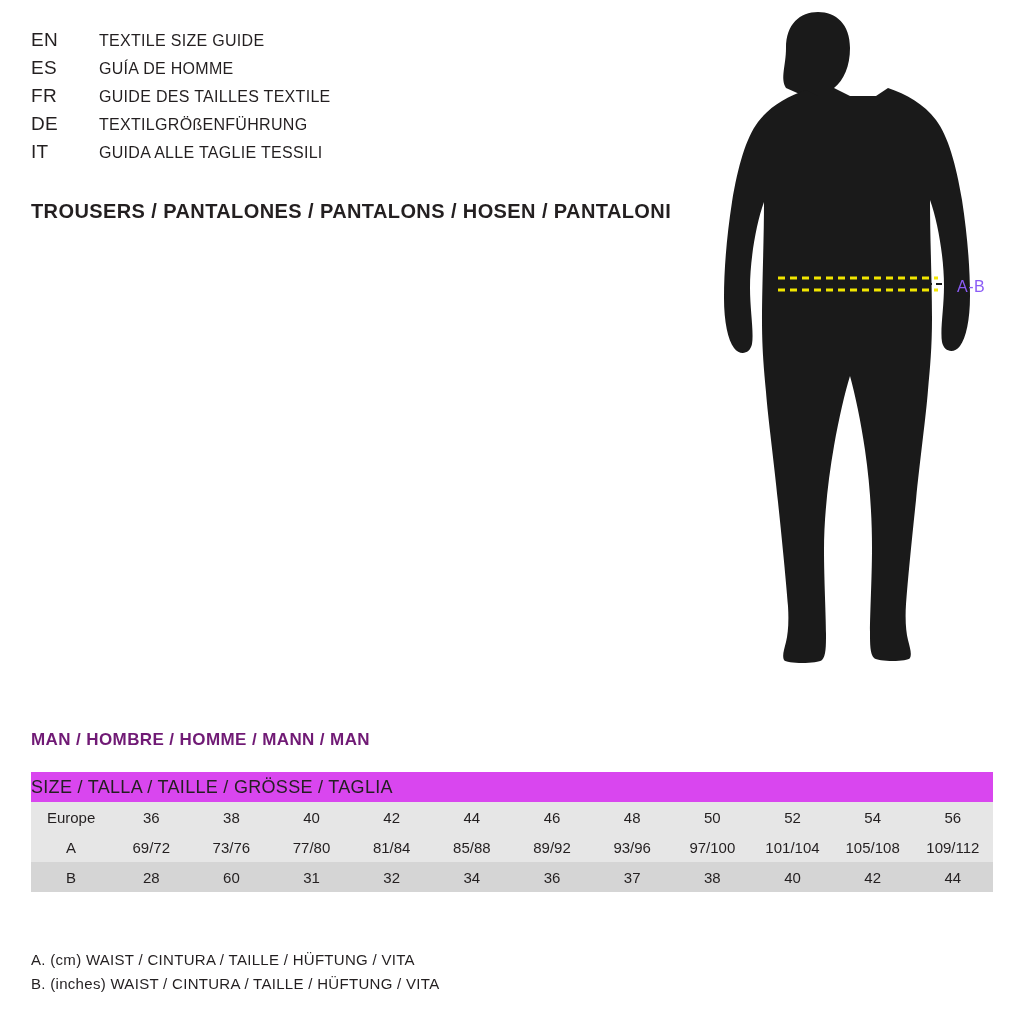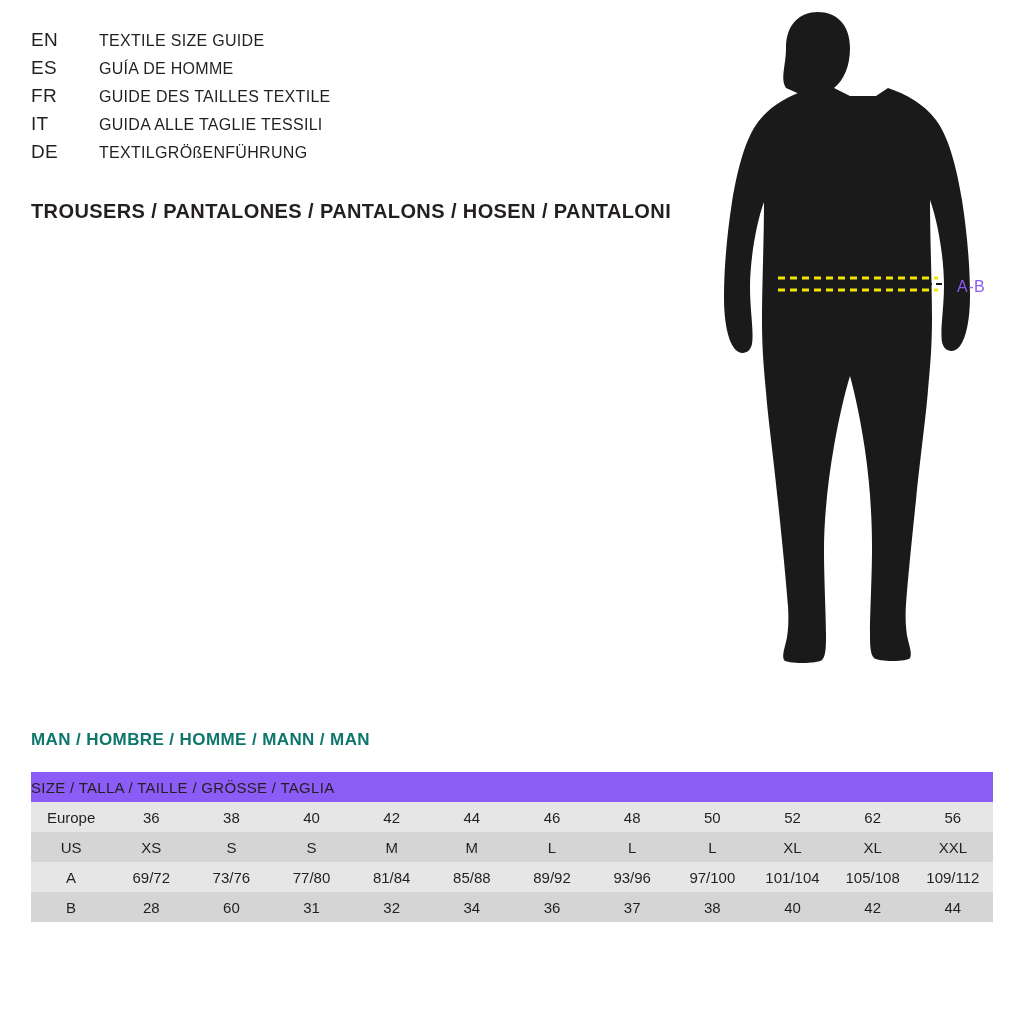--- a/index.html
+++ b/index.html
@@ -80,21 +80,21 @@
   }
 
   
   .section-title {
     position: absolute;
     left: 31px;
     top: 730px;
     font-size: 17px;
     font-weight: bold;
     letter-spacing: 0.4px;
-    color: #0f766e;
+    color: #701a75;
   }
 
   .table-wrap {
     position: absolute;
     left: 31px;
     top: 772px;
     width: 962px;
   }
   table.size-table {
     border-collapse: collapse;
@@ -102,22 +102,22 @@
     table-layout: fixed;
     font-size: 15px;
     color: #231f20;
   }
   table.size-table td {
     padding: 3px 0 3px 0;
     height: 24px;
     vertical-align: middle;
   }
   .row-head td {
-    background: #8b5cf6;
-    font-size: 15px;
+    background: #d946ef;
+    font-size: 18px;
     letter-spacing: 0.3px;
     padding-left: 7px;
   }
   .row-light td { background: #e6e6e6; }
   .row-dark td  { background: #d5d5d5; }
 
   td.label-cell {
     padding-left: 7px;
     text-align: center;
     width: 150px;
@@ -148,26 +148,26 @@
     </div>
     <div class="lang-row">
       <span class="lang-code">ES</span>
       <span class="lang-text">GUÍA DE HOMME</span>
     </div>
     <div class="lang-row">
       <span class="lang-code">FR</span>
       <span class="lang-text">GUIDE DES TAILLES TEXTILE</span>
     </div>
     <div class="lang-row">
+      <span class="lang-code">DE</span>
+      <span class="lang-text">TEXTILGRÖßENFÜHRUNG</span>
+    </div>
+    <div class="lang-row">
       <span class="lang-code">IT</span>
       <span class="lang-text">GUIDA ALLE TAGLIE TESSILI</span>
-    </div>
-    <div class="lang-row">
-      <span class="lang-code">DE</span>
-      <span class="lang-text">TEXTILGRÖßENFÜHRUNG</span>
     </div>
   </div>
 
   <div class="garment-title">TROUSERS / PANTALONES / PANTALONS / HOSEN / PANTALONI</div>
 
   <div class="figure-wrap">
     <svg class="figure-svg" width="300" height="660" viewBox="0 0 300 660" xmlns="http://www.w3.org/2000/svg">
       <g fill="#1a1a1a">
 
         <path d="M86,38 C86,14 100,2 118,2 C136,2 150,14 150,38 C150,56 144,70 134,78
@@ -238,38 +238,24 @@
         <td class="label-cell">Europe</td>
         <td class="val-cell">36</td>
         <td class="val-cell">38</td>
         <td class="val-cell">40</td>
         <td class="val-cell">42</td>
         <td class="val-cell">44</td>
         <td class="val-cell">46</td>
         <td class="val-cell">48</td>
         <td class="val-cell">50</td>
         <td class="val-cell">52</td>
-        <td class="val-cell">62</td>
+        <td class="val-cell">54</td>
         <td class="val-cell">56</td>
       </tr>
 
-      <tr class="row-dark">
-        <td class="label-cell">US</td>
-        <td class="val-cell">XS</td>
-        <td class="val-cell">S</td>
-        <td class="val-cell">S</td>
-        <td class="val-cell">M</td>
-        <td class="val-cell">M</td>
-        <td class="val-cell">L</td>
-        <td class="val-cell">L</td>
-        <td class="val-cell">L</td>
-        <td class="val-cell">XL</td>
-        <td class="val-cell">XL</td>
-        <td class="val-cell">XXL</td>
-      </tr>
 
       <tr class="row-light">
         <td class="label-cell">A</td>
         <td class="val-cell">69/72</td>
         <td class="val-cell">73/76</td>
         <td class="val-cell">77/80</td>
         <td class="val-cell">81/84</td>
         <td class="val-cell">85/88</td>
         <td class="val-cell">89/92</td>
         <td class="val-cell">93/96</td>
@@ -290,14 +276,18 @@
         <td class="val-cell">37</td>
         <td class="val-cell">38</td>
         <td class="val-cell">40</td>
         <td class="val-cell">42</td>
         <td class="val-cell">44</td>
       </tr>
     </tbody>
       </table>
   </div>
 
+  <div class="footnotes">
+    <div>A. (cm) WAIST / CINTURA / TAILLE / HÜFTUNG / VITA</div>
+    <div>B. (inches) WAIST / CINTURA / TAILLE / HÜFTUNG / VITA</div>
+  </div>
 
 </div>
 
 </body></html>

